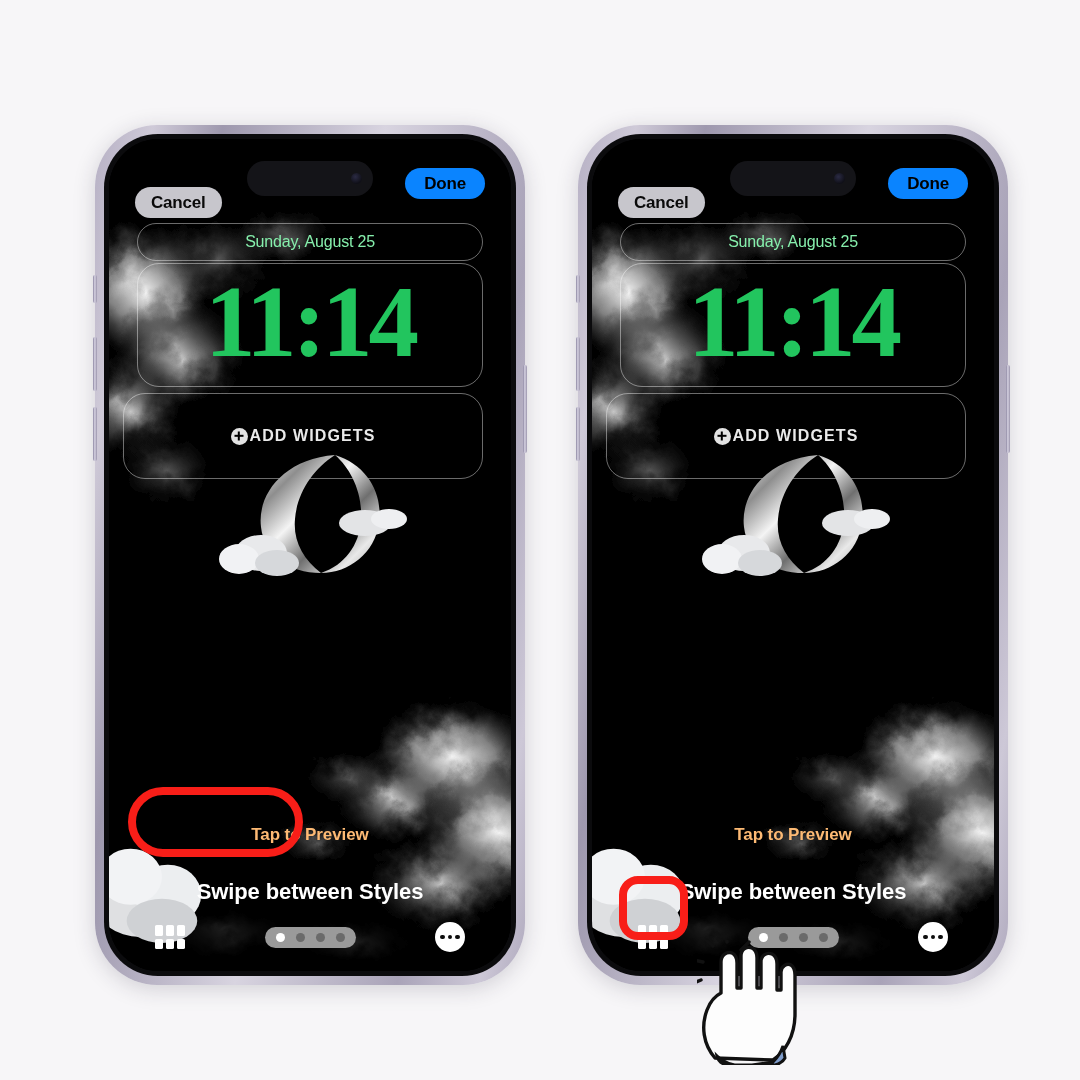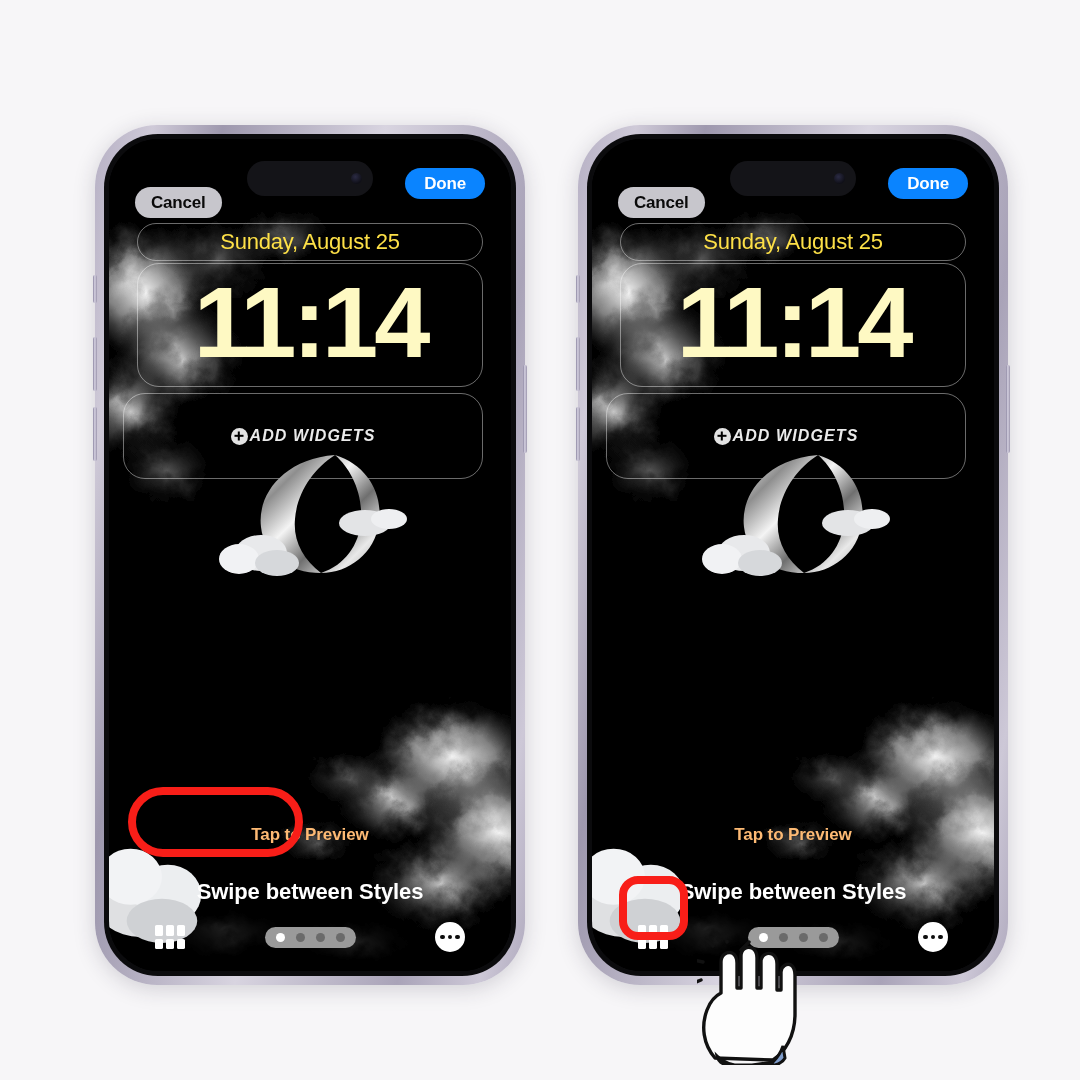--- a/index.html
+++ b/index.html
@@ -55,21 +55,21 @@
     display:flex;align-items:center;justify-content:space-between;
     padding:0 26px;box-sizing:border-box;z-index:8;
   }
   .pill-cancel{
     background:#c7c6cc;color:#0a0a0a;
     font-size:17px;font-weight:700;
     padding:7px 16px;border-radius:20px;
     line-height:1;letter-spacing:-.2px;margin-top:38px;
   }
   .pill-done{
-    background:#0a84ff;color:#ffffff;
+    background:#0a84ff;color:#000000;
     font-size:17px;font-weight:700;
     padding:7px 19px;border-radius:20px;
     line-height:1;letter-spacing:-.2px;
   }
   .dyn-island{
     position:absolute;left:50%;top:22px;transform:translateX(-50%);
     width:126px;height:35px;border-radius:20px;
     background:#141418;z-index:7;
     display:flex;align-items:center;justify-content:flex-end;
     padding-right:11px;box-sizing:border-box;
@@ -78,41 +78,41 @@
     background:radial-gradient(circle at 40% 35%,#2b2b44 0%,#101018 70%);}
 
   
   .lock{position:absolute;inset:0;z-index:6;}
   .datebox{
     position:absolute;top:84px;left:28px;right:28px;height:36px;
     border:1.4px solid rgba(255,255,255,.42);
     border-radius:19px;
     display:flex;align-items:center;justify-content:center;
   }
-  .datetext{color:#fde047;font-size:22px;font-weight:500;letter-spacing:-.2px;}
+  .datetext{color:#86efac;font-size:16px;font-weight:500;letter-spacing:-.2px;}
 
   .clockbox{
     position:absolute;top:124px;left:28px;right:28px;height:122px;
     border:1.4px solid rgba(255,255,255,.42);
     border-radius:22px;
     display:flex;align-items:center;justify-content:center;
   }
   .clock{
-    color:#fef9c3;
+    color:#22c55e;
     font-size:101px;font-weight:700;
     letter-spacing:-4px;line-height:1;
-    font-family:Liberation Sans, sans-serif;
+    font-family:Liberation Serif, serif;
     margin-top:-6px;
   }
 
   .widgetbox{
     position:absolute;top:254px;left:14px;right:28px;height:84px;
     border:1.4px solid rgba(255,255,255,.42);
     border-radius:22px;
-    display:flex;align-items:center;justify-content:center;gap:2px;font-style:italic;
+    display:flex;align-items:center;justify-content:center;gap:2px;
   }
   .plusicon{
     width:17px;height:17px;border-radius:50%;
     background:#e3e3e3;position:relative;flex:none;
   }
   .plusicon:before,.plusicon:after{
     content:"";position:absolute;background:#000;
     left:50%;top:50%;transform:translate(-50%,-50%);
   }
   .plusicon:before{width:9px;height:2.4px;}

